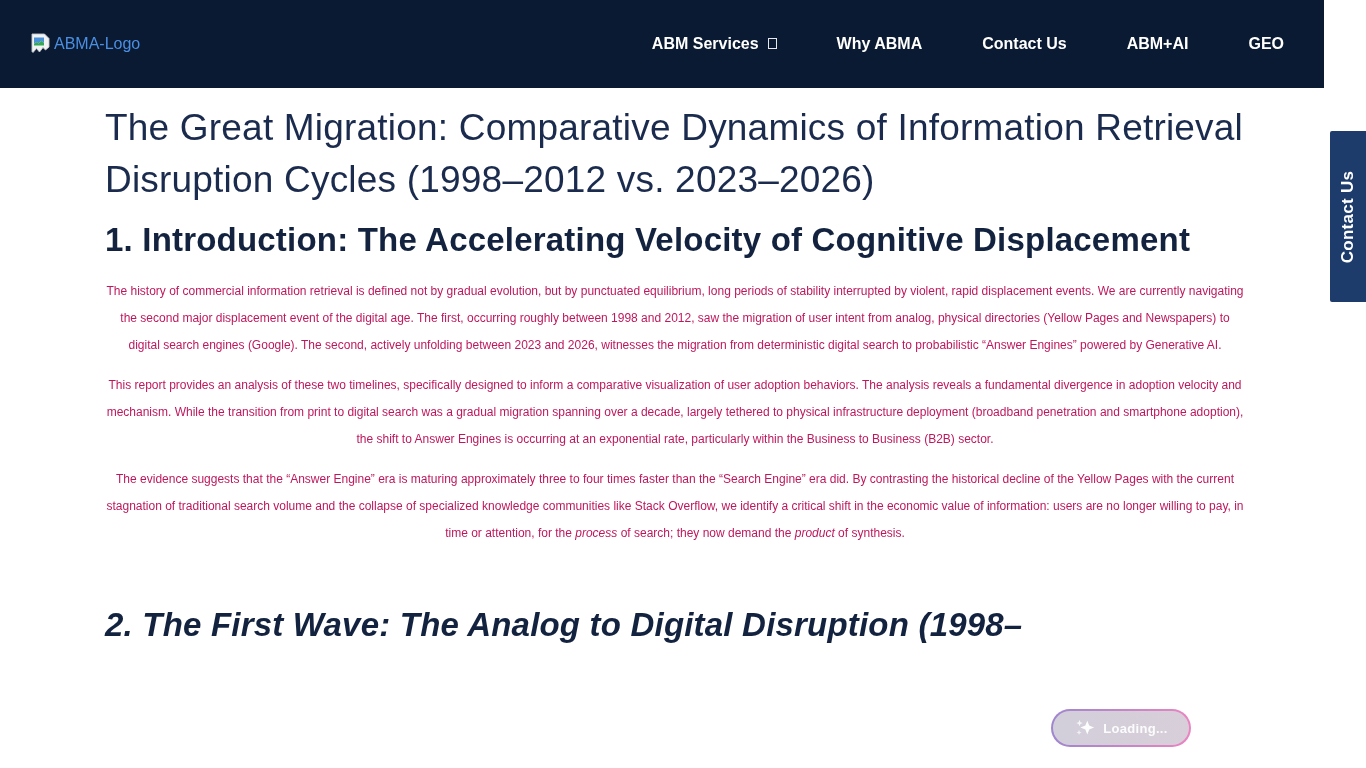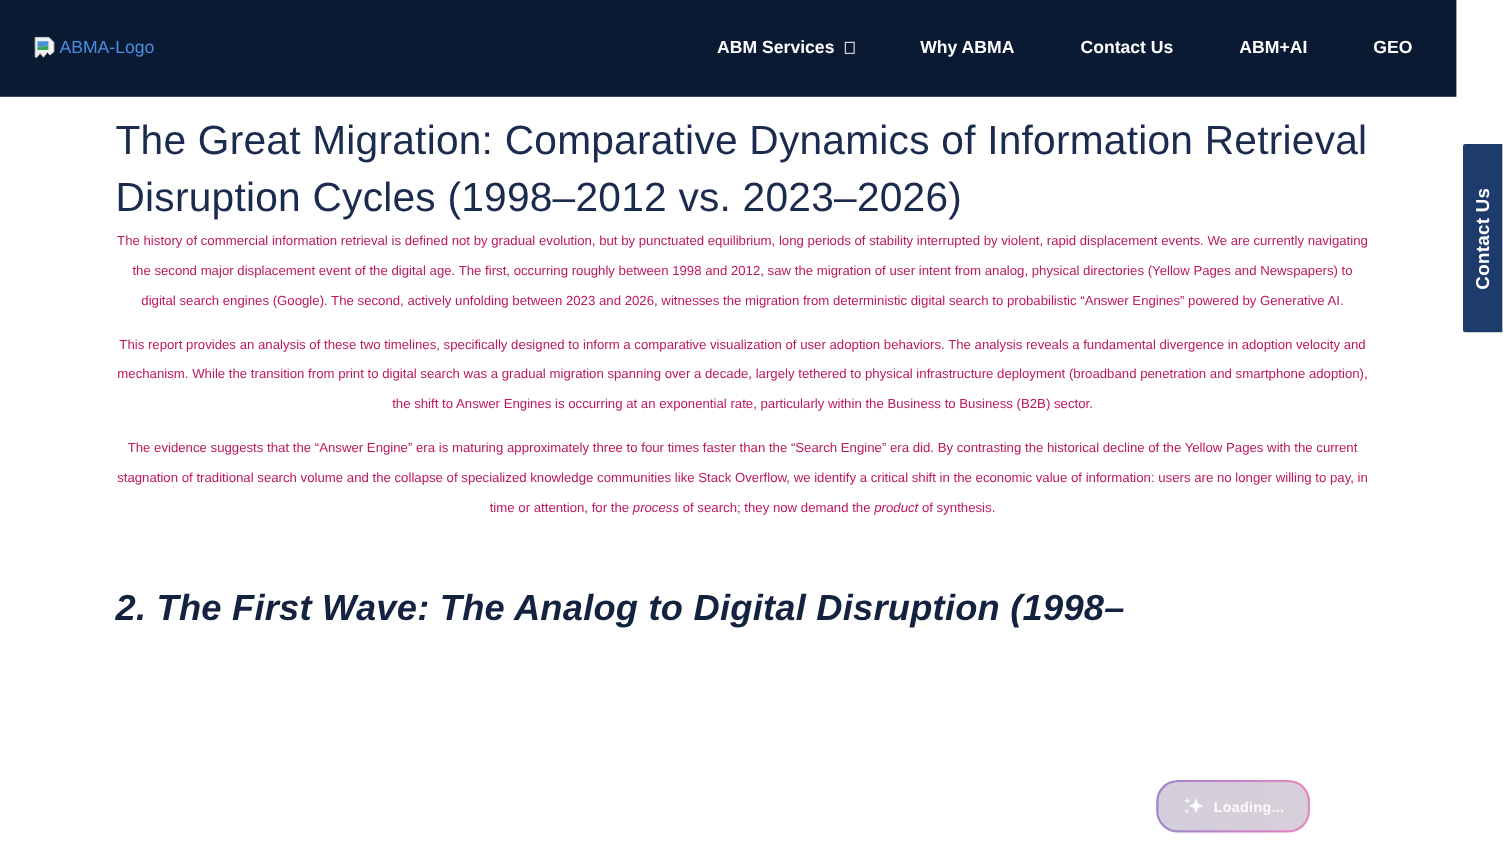--- a/index.html
+++ b/index.html
@@ -90,21 +90,21 @@
     white-space: nowrap;
     color: #ffffff;
     font-size: 17px; font-weight: 700;
     letter-spacing: 0.3px;
   }
 
   
   .loading-pill {
     position: absolute;
     left: 1051px; top: 709px;
-    width: 140px; height: 48px;
+    width: 140px; height: 38px;
     border-radius: 20px;
     border: 2px solid transparent;
     background:
       linear-gradient(rgba(214,212,219,0.93), rgba(214,212,219,0.93)) padding-box,
       linear-gradient(90deg, #9f86cf, #ea84c0) border-box;
     display: flex; align-items: center; justify-content: center;
     gap: 7px;
     z-index: 40;
   }
   .loading-label {
@@ -142,20 +142,21 @@
     </a>
     <a class="nav-item">
       <span>GEO</span>
     </a>
   </nav>
 </header>
 
 <main class="content">
   <h1 class="page-title">The Great Migration: Comparative Dynamics of Information Retrieval Disruption Cycles (1998–2012 vs. 2023–2026)</h1>
 
+  <h2 class="section-heading heading-1">1. Introduction: The Accelerating Velocity of Cognitive Displacement</h2>
 
   <p>The history of commercial information retrieval is defined not by gradual evolution, but by punctuated equilibrium, long periods of stability interrupted by violent, rapid displacement events. We are currently navigating the second major displacement event of the digital age. The first, occurring roughly between 1998 and 2012, saw the migration of user intent from analog, physical directories (Yellow Pages and Newspapers) to digital search engines (Google). The second, actively unfolding between 2023 and 2026, witnesses the migration from deterministic digital search to probabilistic “Answer Engines” powered by Generative AI.</p>
 
   <p>This report provides an analysis of these two timelines, specifically designed to inform a comparative visualization of user adoption behaviors. The analysis reveals a fundamental divergence in adoption velocity and mechanism. While the transition from print to digital search was a gradual migration spanning over a decade, largely tethered to physical infrastructure deployment (broadband penetration and smartphone adoption), the shift to Answer Engines is occurring at an exponential rate, particularly within the Business to Business (B2B) sector.</p>
 
   <p><span>The evidence suggests that the “Answer Engine” era is maturing approximately three to four times faster than the “Search Engine” era did. By contrasting the historical decline of the Yellow Pages with the current stagnation of traditional search volume and the collapse of specialized knowledge communities like Stack Overflow, we identify a critical shift in the economic value of information: users are no longer willing to pay, in time or attention, for the </span><em>process</em><span> of search; they now demand the </span><em>product</em><span> of synthesis.</span></p>
 
   <h2 class="section-heading heading-2">2. The First Wave: The Analog to Digital Disruption (1998–</h2>
 </main>
 

